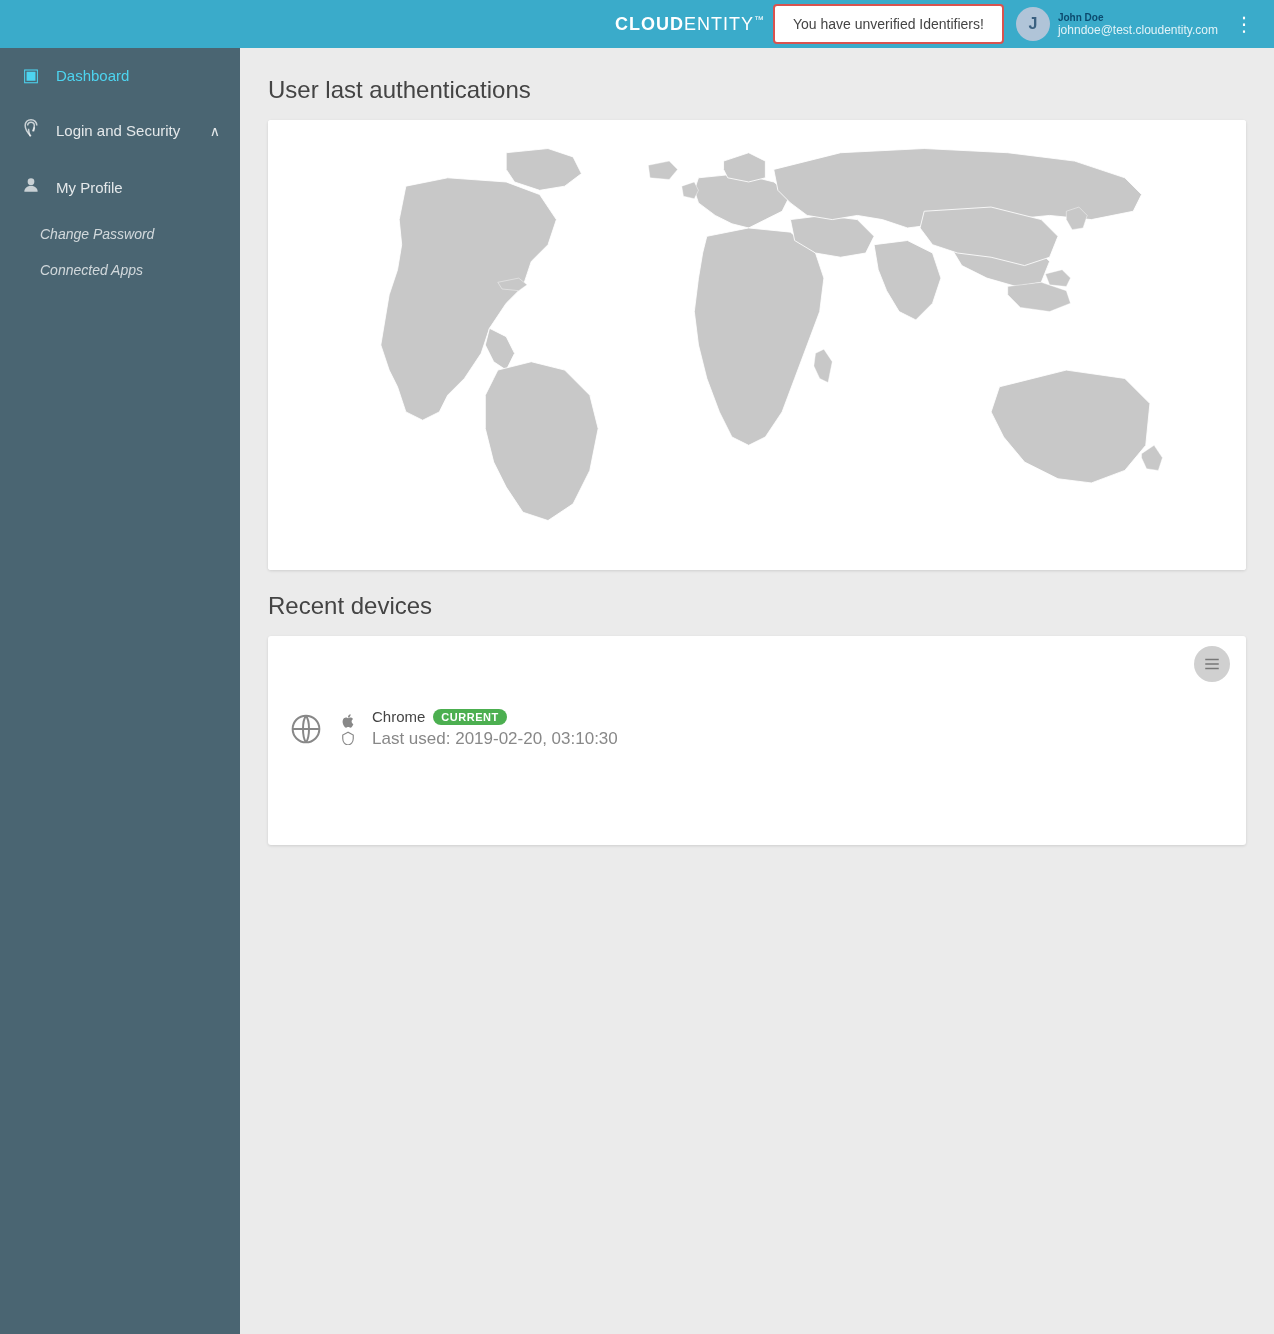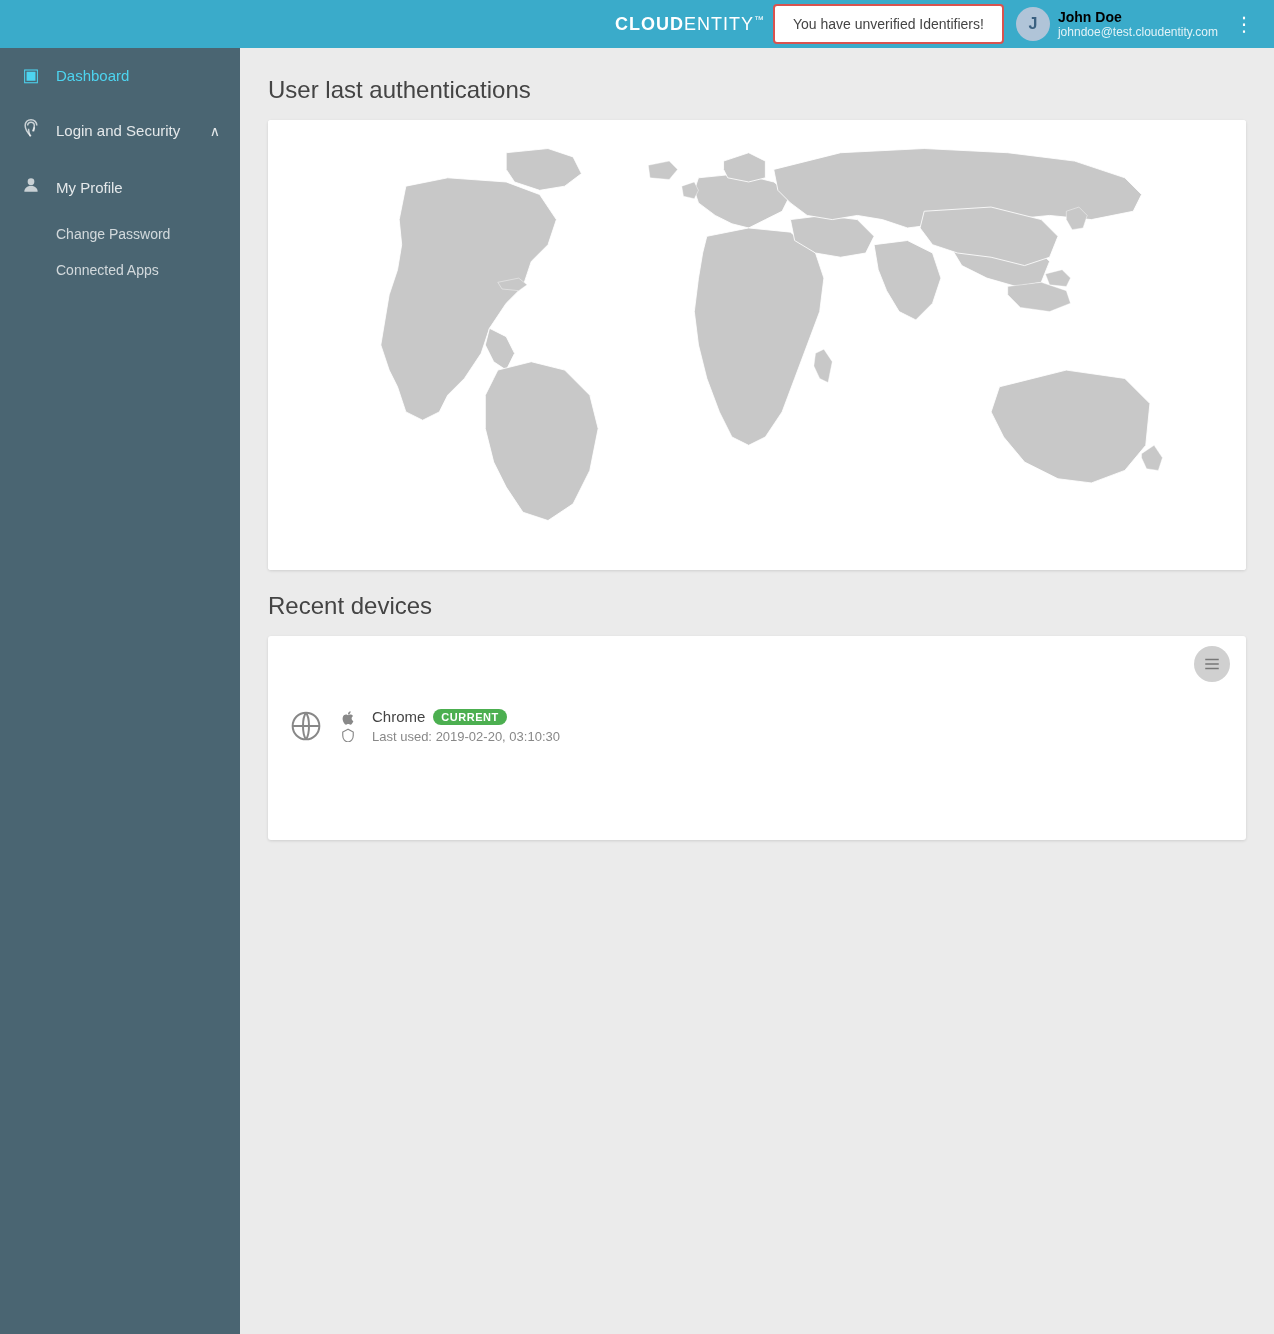--- a/index.html
+++ b/index.html
@@ -54,23 +54,23 @@
       justify-content: center;
       color: #3a6080;
       font-weight: bold;
       font-size: 16px;
     }
     .user-name-block {
       display: flex;
       flex-direction: column;
     }
     .user-name {
-      color: #000000;
+      color: #0c4a6e;
       font-weight: bold;
-      font-size: 14px;
+      font-size: 10px;
     }
     .user-email {
       color: rgba(255,255,255,0.85);
       font-size: 12px;
     }
     .dots-menu {
       color: white;
       font-size: 20px;
       cursor: pointer;
       padding: 4px;
@@ -104,26 +104,27 @@
     }
     .sidebar-item.active { color: #4dd4f0; }
     .sidebar-item.active .sidebar-icon { color: #4dd4f0; }
     .sidebar-icon {
       font-size: 18px;
       width: 22px;
       text-align: center;
       color: rgba(255,255,255,0.7);
     }
     .sidebar-sub {
-      padding-left: 56px;
+      padding-left: 40px;
       padding-top: 10px;
       padding-bottom: 10px;
       font-size: 14px;
       color: rgba(255,255,255,0.75);
       cursor: pointer;
+      font-style: italic;
     }
     .chevron {
       margin-left: auto;
       font-size: 14px;
     }
 
     
     .main {
       flex: 1;
       overflow-y: auto;
@@ -200,21 +201,21 @@
     .badge-current {
       background: #4caf50;
       color: white;
       font-size: 11px;
       font-weight: bold;
       padding: 2px 8px;
       border-radius: 10px;
       letter-spacing: 0.5px;
     }
     .device-last-used {
-      font-size: 13px;
+      font-size: 17px;
       color: #888;
     }
     .list-icon-btn {
       margin-left: auto;
       width: 36px;
       height: 36px;
       border-radius: 50%;
       background: #d0d0d0;
       display: flex;
       align-items: center;

